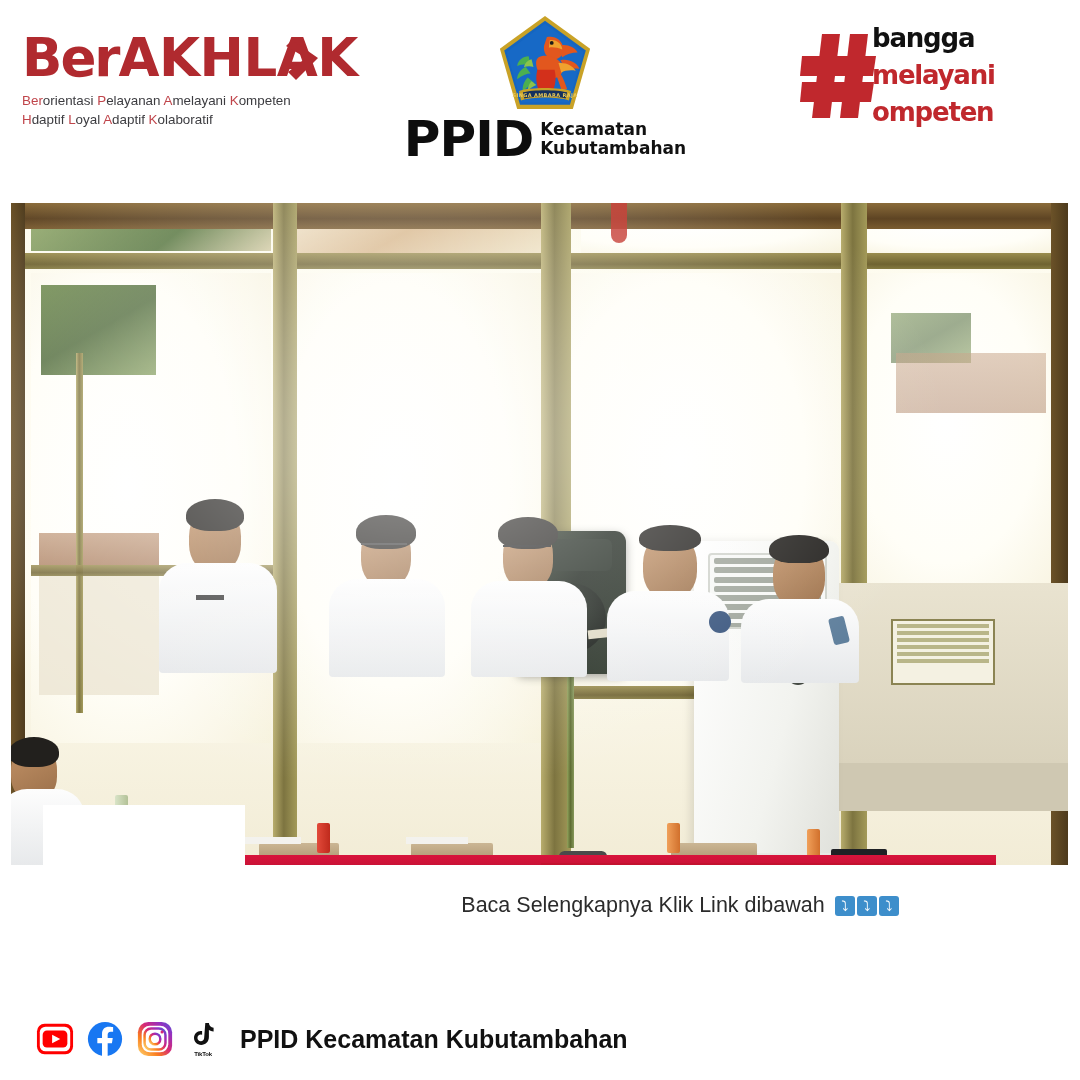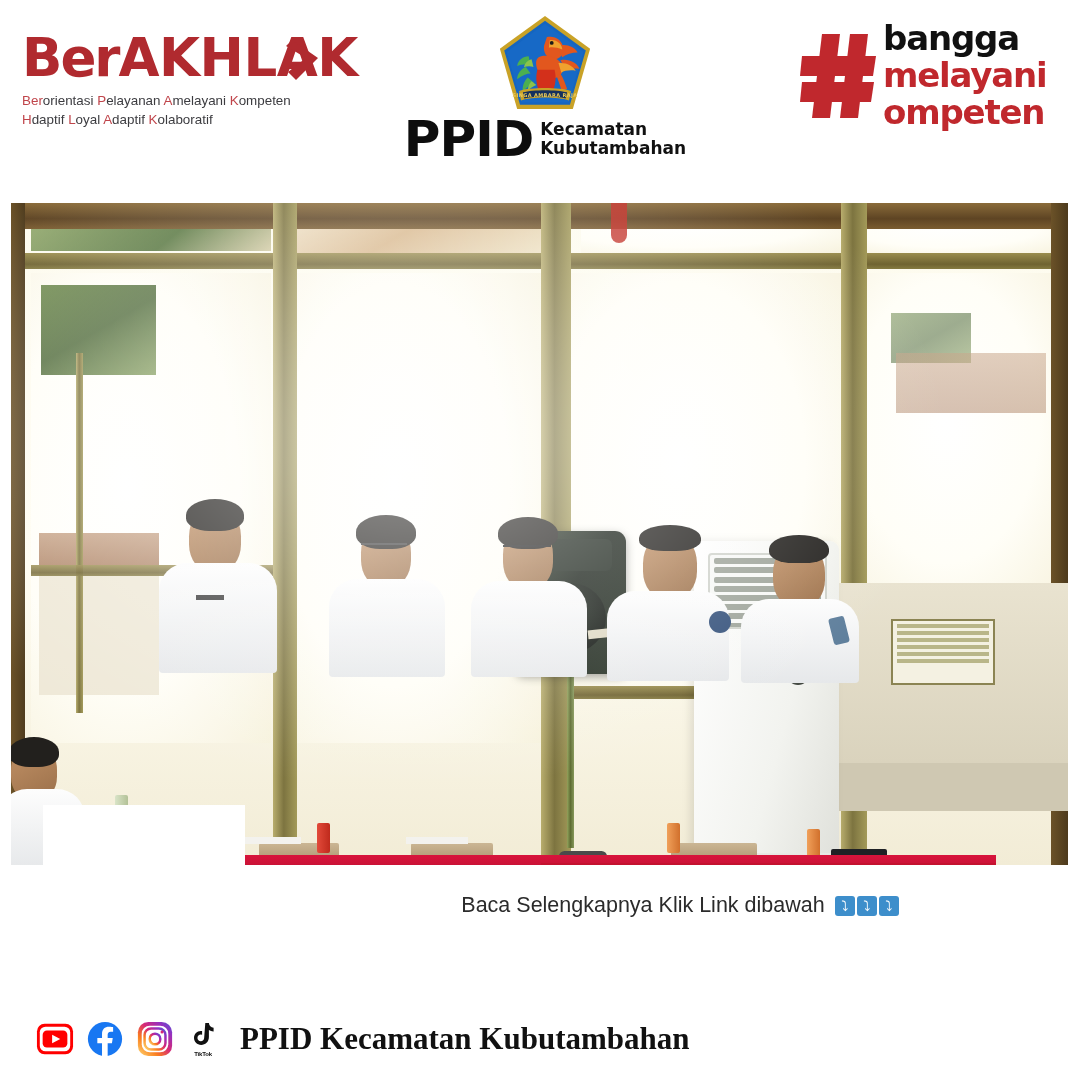--- a/index.html
+++ b/index.html
@@ -21,21 +21,21 @@
   
   .ppid{position:absolute;left:380px;top:14px;width:330px;text-align:center;}
   .emblem{width:96px;height:100px;margin:0 auto;display:block;}
   .ppid-row{display:flex;align-items:center;justify-content:center;margin-top:0;}
   .ppid-main{font-family:"DejaVu Sans",sans-serif;font-weight:bold;font-size:50px;line-height:50px;color:#0d0d0d;letter-spacing:-1px;}
   .ppid-sub{margin-left:7px;text-align:left;font-family:"DejaVu Sans",sans-serif;font-weight:bold;font-size:17px;line-height:19px;color:#111;}
 
   
   .bmb{position:absolute;left:800px;top:20px;width:262px;height:112px;}
   .bmb-hash{position:absolute;left:0;top:12px;width:78px;height:88px;}
-  .bmb-lines{position:absolute;left:83px;top:0px;font-family:"DejaVu Sans",sans-serif;font-weight:bold;font-size:34px;line-height:37px;letter-spacing:-1.2px;}
+  .bmb-lines{position:absolute;left:72px;top:0px;font-family:"DejaVu Sans",sans-serif;font-weight:bold;font-size:26px;line-height:37px;letter-spacing:-1.2px;}
   .bmb-lines div:nth-child(1){color:#111;}
   .bmb-lines div:nth-child(2){color:#C0282D;}
   .bmb-lines div:nth-child(3){color:#C0282D;}
 
   
   .photo{position:absolute;left:11px;top:203px;width:1057px;height:662px;overflow:hidden;background:#d8cfae;}
   .ph-layer{position:absolute;inset:0;}
 
   
   .wall{position:absolute;left:0;top:0;width:1057px;height:662px;
@@ -101,21 +101,21 @@
   .cta-line1{font-family:"Liberation Sans",sans-serif;font-size:21.5px;color:#2b2b2b;display:flex;align-items:center;justify-content:center;gap:4px;white-space:nowrap;}
   .arrows{display:inline-flex;gap:2px;margin-left:6px;}
   .arrow-badge{width:20px;height:20px;background:#3d8ecb;border-radius:3px;display:inline-flex;align-items:center;justify-content:center;color:#fff;font-size:14px;line-height:1;}
   .cta-link{margin-top:7px;font-family:"DejaVu Sans",sans-serif;font-weight:bold;font-style:italic;font-size:33px;color:#0f0f0f;text-decoration:underline;text-underline-offset:4px;letter-spacing:-0.6px;white-space:nowrap;}
 
   
   .social{position:absolute;left:36px;top:1013px;height:52px;display:flex;align-items:center;gap:12px;}
   .ic{width:38px;height:38px;display:block;}
   .tiktok-wrap{width:34px;height:40px;display:flex;flex-direction:column;align-items:center;justify-content:center;}
   .tiktok-label{font-family:"Liberation Sans",sans-serif;font-size:6px;font-weight:bold;color:#111;letter-spacing:-0.2px;margin-top:1px;}
-  .social-text{margin-left:8px;font-family:Liberation Serif, serif;font-weight:bold;font-size:31px;color:#111;white-space:nowrap;}
+  .social-text{margin-left:8px;font-family:Liberation Sans, sans-serif;font-weight:bold;font-size:25px;color:#111;white-space:nowrap;}
 </style>
 </head>
 <body>
 
 <div class="page">
 
   <div class="header">
 
     <div class="berakhlak">
       <div class="berakhlak-word">

